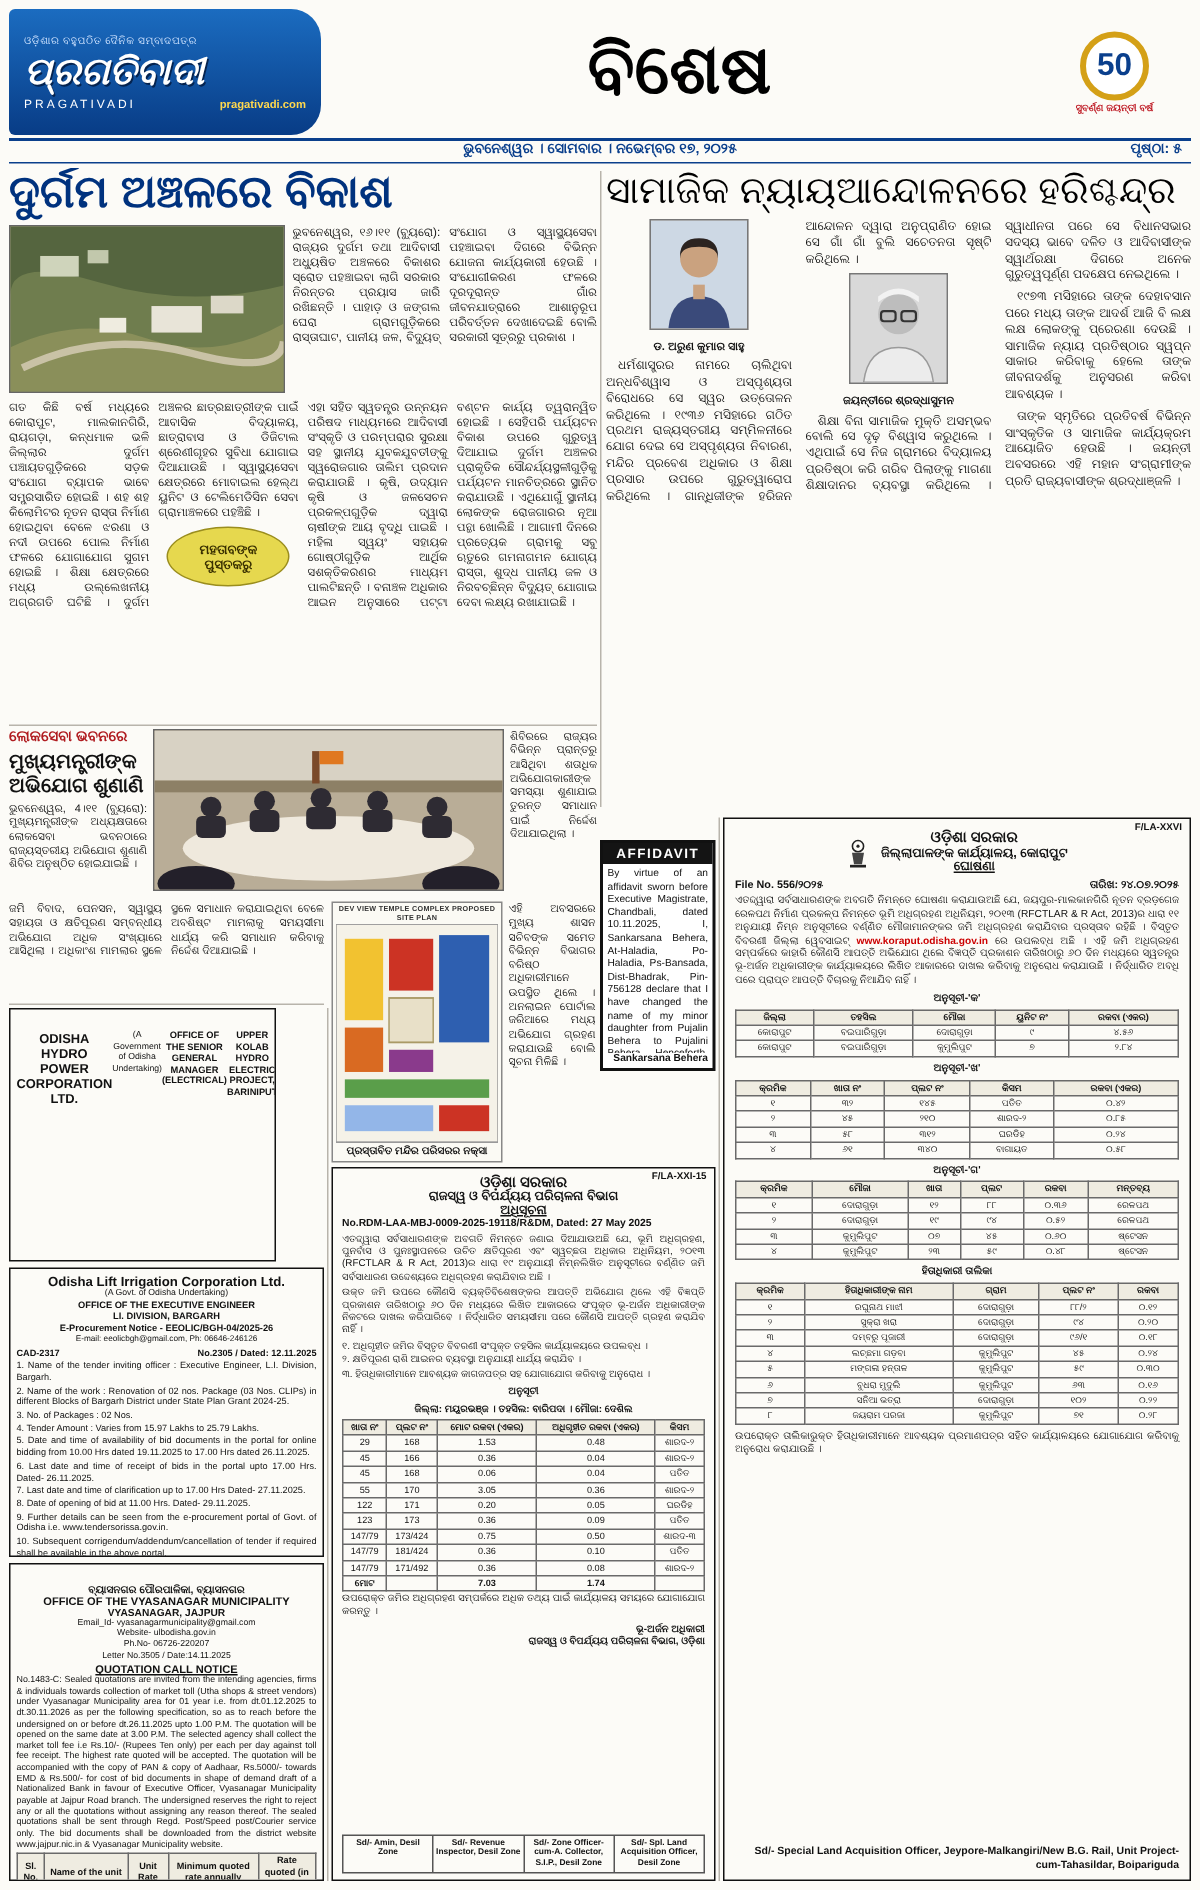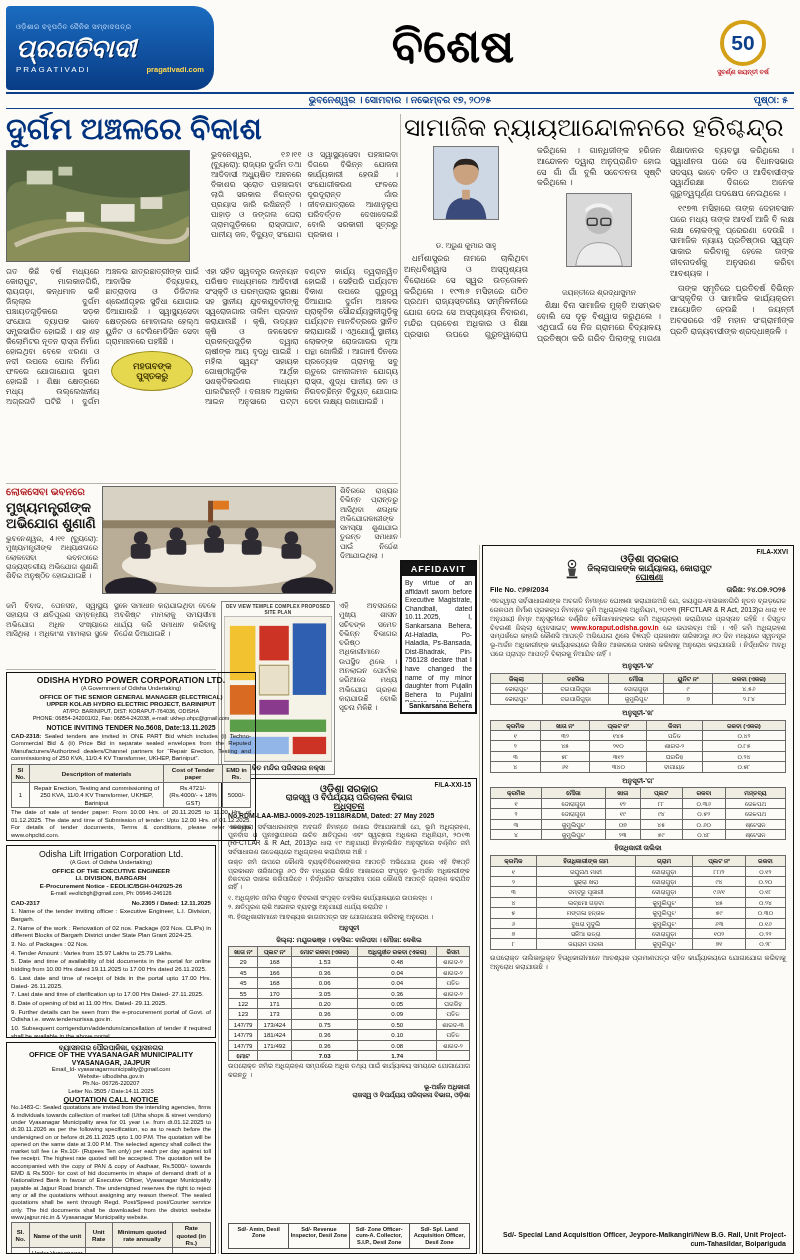--- a/index.html
+++ b/index.html
@@ -19,34 +19,34 @@
   .jub-circle{width:46px;height:46px;border-radius:50%;border:4px solid #d4a017;background:#fff;color:#0a3f8c;font-size:21px;font-weight:800;display:flex;align-items:center;justify-content:center}
   .jub-caption{font-size:6.5px;color:#c0202a;font-weight:bold;text-align:center}
   .dateline{left:6px;top:92px;width:788px;height:17px;border-top:2px solid #0a3f8c;border-bottom:1px solid #0a3f8c;display:flex;justify-content:center;font-size:9.5px;font-weight:bold;color:#0a3f8c}
   .dl-page{position:absolute;right:6px}
   
   .vr{position:absolute;width:1px;background:#b8b4ab}
   .hr{position:absolute;height:1px;background:#b8b4ab}
   
   .art1{left:6px;top:112px;width:392px;height:372px;overflow:hidden}
   .art1 h1{font-size:30px;line-height:34px;color:#00327e;font-weight:800;margin-bottom:4px}
-  .art1-top{display:flex;gap:21px;height:114px;margin-bottom:3px}
+  .art1-top{display:flex;gap:5px;height:114px;margin-bottom:3px}
   .art1-photo{width:184px;height:112px;border:1px solid #666;flex:none;background:#9aa070}
   .art1-photo svg{width:100%;height:100%;display:block}
   .art1-lede{flex:1;column-count:2;column-gap:6px;font-size:7.8px;line-height:10px;overflow:hidden}
   .art1-cols{column-count:4;column-gap:6px;font-size:7.8px;line-height:10px;height:216px;overflow:hidden}
   .pullquote{display:block;width:82px;margin:4px auto;background:#e6d84e;border:1px solid #9a8d1e;border-radius:50%;padding:9px 6px;text-align:center;font-weight:800;font-size:8.8px;line-height:10px;color:#3a3000}
   
   .art2{left:404px;top:112px;width:390px;height:426px;overflow:hidden}
   .art2 h1{font-size:25px;line-height:30px;font-weight:400;color:#000000;margin-bottom:4px}
   .art2-cols{column-count:3;column-gap:9px;font-size:8.2px;line-height:10.8px;height:390px;overflow:hidden}
   .art2-cols p{margin-bottom:4px;text-indent:8px}
   .portrait{width:80px;margin:0 auto 4px;text-align:center}
   .portrait svg{width:66px;height:74px;border:1px solid #777;background:#ccc}
-  .pcap{font-size:7.5px;font-weight:normal;margin-top:18px;line-height:8.5px}
+  .pcap{font-size:7.5px;font-weight:bold;margin-top:3px;line-height:8.5px}
   
   .hearing{left:6px;top:486px;width:392px;height:112px;display:flex;gap:4px;overflow:hidden}
   .hear-left{width:92px;flex:none;overflow:hidden}
   .hear-kicker{font-size:10px;font-weight:800;color:#b01c20;line-height:12px}
   .hear-head{font-size:13.5px;line-height:15.5px;font-weight:800;margin:2px 0 3px}
   .hear-t{font-size:7.3px;line-height:9.3px}
   .hear-photo{width:234px;height:108px;flex:none;border:1px solid #666;background:#b9ad97}
   .hear-photo svg{width:100%;height:100%;display:block}
   .hear-right{flex:1;font-size:7.3px;line-height:9.3px;overflow:hidden}
   .hearing-cont{left:6px;top:601px;width:210px;height:66px;column-count:2;column-gap:6px;font-size:7.3px;line-height:9.3px;overflow:hidden}
@@ -85,34 +85,34 @@
   .kbox{left:482px;top:545px;width:312px;height:709px;border:1.5px solid #111;padding:7px 7px 5px;display:flex;flex-direction:column;font-size:6.8px;line-height:8.8px}
   .k-head{display:flex;align-items:center;justify-content:center;gap:7px;margin-top:2px}
   .k-emblem svg{width:16px;height:20px;display:block}
   .k-file{display:flex;justify-content:space-between;font-weight:800;font-size:7.2px;margin:3px 0 2px}
   .k-intro{text-align:justify}
   .k-url{color:#c00;font-weight:800}
   .k-sec{text-align:center;font-weight:800;margin:3px 0 1px}
   .k-post{margin-top:3px;text-align:justify}
   .k-sig{margin-top:auto;text-align:right;font-weight:800;font-size:7px;line-height:9px}
   
-  .ohpc{left:6px;top:672px;width:250px;height:169px;border:1.5px solid #111;padding:2px 4px;font-size:6px;line-height:7.6px;display:flex;flex-direction:column;overflow:hidden}
+  .ohpc{left:6px;top:672px;width:178px;height:169px;border:1.5px solid #111;padding:14px 4px;font-size:6px;line-height:7.6px;display:flex;flex-direction:row;overflow:hidden}
   .o-name{text-align:center;font-weight:800;font-size:8.6px;line-height:10px}
   .o-sub{text-align:center;font-size:5.8px}
   .o-line{text-align:center;font-weight:bold;font-size:6.2px}
   .o-small{text-align:center;font-size:5.5px}
   .o-nit{text-align:center;font-weight:800;font-size:6.8px;margin:1px 0}
   .o-body,.o-foot{text-align:justify}
   
   .olic{left:6px;top:845px;width:210px;height:193px;border:1.5px solid #111;padding:3px 4px;font-size:6.1px;line-height:7.7px;display:flex;flex-direction:column;overflow:hidden}
-  .l-name{text-align:center;font-weight:400;font-size:8.8px;line-height:10px}
+  .l-name{text-align:center;font-weight:700;font-size:8.8px;line-height:10px}
   .l-refrow{display:flex;justify-content:space-between;font-weight:800;margin:1px 0}
   .l-items div{margin-bottom:1px;text-align:justify}
   
-  .vys{left:6px;top:1042px;width:210px;height:212px;border:1.5px solid #111;padding:1px 4px;font-size:5.9px;line-height:7.3px;display:flex;flex-direction:column;overflow:hidden}
+  .vys{left:6px;top:1042px;width:210px;height:212px;border:1.5px solid #111;padding:14px 4px;font-size:5.9px;line-height:7.3px;display:flex;flex-direction:column;overflow:hidden}
   .v-odia{text-align:center;font-weight:800;font-size:7px}
   .v-office{text-align:center;font-weight:800;font-size:7.4px}
   .v-place{text-align:center;font-weight:800;font-size:6.8px}
   .v-small{text-align:center;font-size:5.8px}
   .v-title{text-align:center;font-weight:800;font-size:7.4px;text-decoration:underline;margin:1px 0}
   .v-body{text-align:justify}
 </style>
 </head>
 <body>
 
@@ -398,21 +398,21 @@
           <rect x="3" y="19.5" width="12" height="2" fill="#222"></rect>
         </svg>
       </div>
       <div class="k-titles">
         <div class="n-govt">ଓଡ଼ିଶା ସରକାର</div>
         <div class="n-dept">ଜିଲ୍ଲାପାଳଙ୍କ କାର୍ଯ୍ୟାଳୟ, କୋରାପୁଟ</div>
         <div class="n-type">ଘୋଷଣା</div>
       </div>
     </div>
     <div class="k-file">
-      <span>File No. ୯୬୭/2034</span>
+      <span>File No. 556/୨୦୨୫</span>
       <span>ତାରିଖ: ୨୪.୦୭.୨୦୨୫</span>
     </div>
     <div class="k-intro">
       <span>ଏତଦ୍ଦ୍ୱାରା ସର୍ବସାଧାରଣଙ୍କ ଅବଗତି ନିମନ୍ତେ ଘୋଷଣା କରାଯାଉଅଛି ଯେ, ଜୟପୁର-ମାଲକାନଗିରି ନୂତନ ବ୍ରଡ଼ଗେଜ ରେଳପଥ ନିର୍ମାଣ ପ୍ରକଳ୍ପ ନିମନ୍ତେ ଭୂମି ଅଧିଗ୍ରହଣ ଅଧିନିୟମ, ୨୦୧୩ (RFCTLAR &amp; R Act, 2013)ର ଧାରା ୧୧ ଅନୁଯାୟୀ ନିମ୍ନ ଅନୁସୂଚୀରେ ବର୍ଣ୍ଣିତ ମୌଜାମାନଙ୍କର ଜମି ଅଧିଗ୍ରହଣ କରାଯିବାର ପ୍ରସ୍ତାବ ରହିଛି । ବିସ୍ତୃତ ବିବରଣୀ ଜିଲ୍ଲା ୱେବସାଇଟ୍</span>
       <span class="k-url">www.koraput.odisha.gov.in</span>
       <span>ରେ ଉପଲବ୍ଧ ଅଛି । ଏହି ଜମି ଅଧିଗ୍ରହଣ ସମ୍ପର୍କରେ କାହାରି କୌଣସି ଆପତ୍ତି ଅଭିଯୋଗ ଥିଲେ ବିଜ୍ଞପ୍ତି ପ୍ରକାଶନ ତାରିଖଠାରୁ ୬୦ ଦିନ ମଧ୍ୟରେ ସ୍ୱତନ୍ତ୍ର ଭୂ-ଅର୍ଜନ ଅଧିକାରୀଙ୍କ କାର୍ଯ୍ୟାଳୟରେ ଲିଖିତ ଆକାରରେ ଦାଖଲ କରିବାକୁ ଅନୁରୋଧ କରାଯାଉଛି । ନିର୍ଦ୍ଧାରିତ ଅବଧି ପରେ ପ୍ରାପ୍ତ ଆପତ୍ତି ବିଚାରକୁ ନିଆଯିବ ନାହିଁ ।</span>
     </div>
 
     <div class="k-sec">ଅନୁସୂଚୀ-'କ'</div>
     <table class="t">

